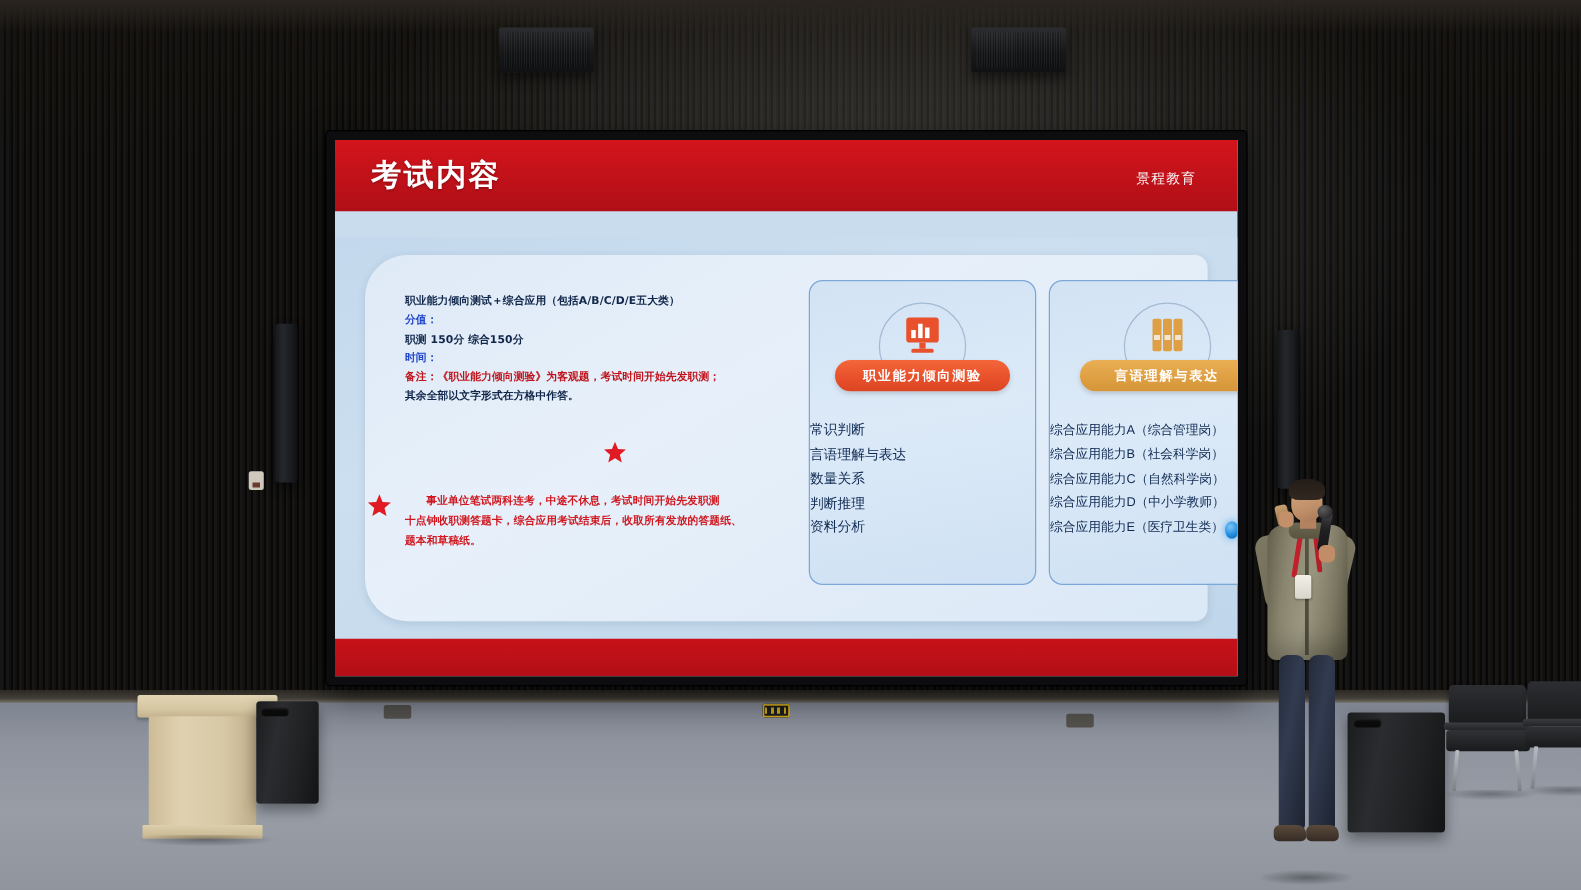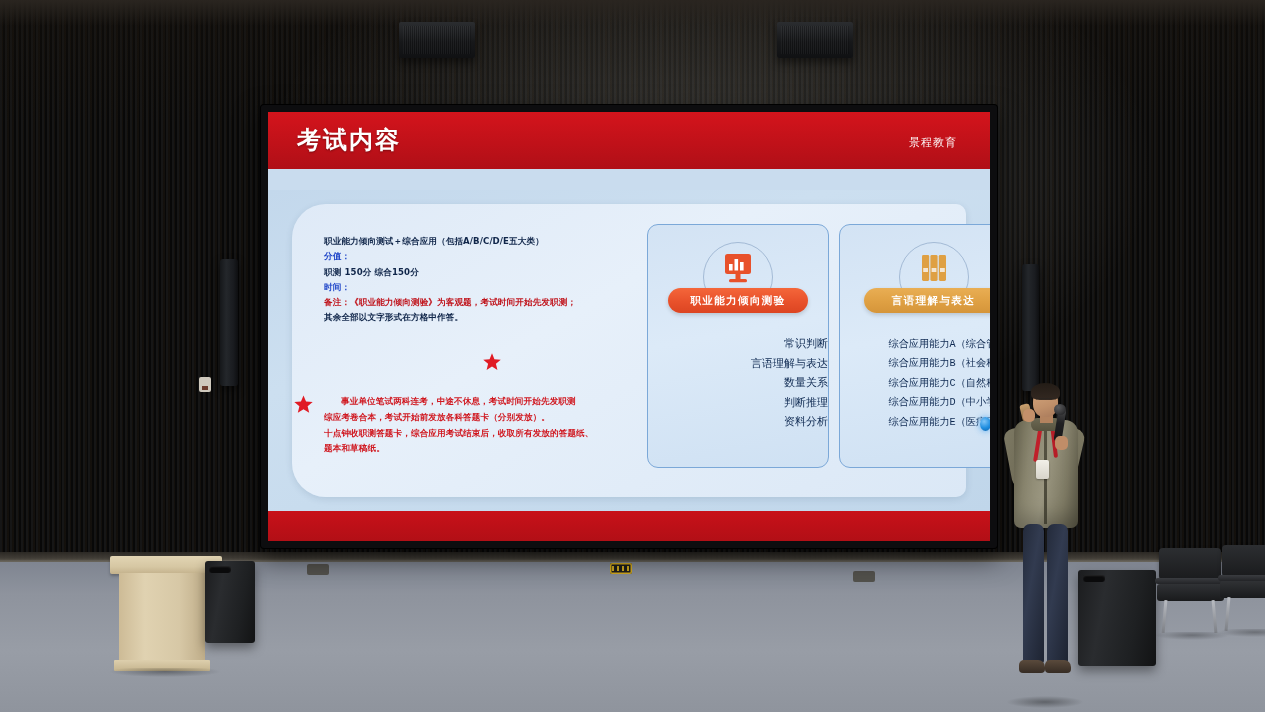--- a/index.html
+++ b/index.html
@@ -135,22 +135,22 @@
   .pill{
     position:absolute;left:50%;top:63px;transform:translateX(-50%);
     width:140px;height:25px;border-radius:13px;
     display:flex;align-items:center;justify-content:center;
     color:#fff;font-size:10.5px;letter-spacing:1.4px;font-weight:700;
     font-family:"DejaVu Sans","Liberation Sans",sans-serif;
     box-shadow:0 2px 4px rgba(0,0,0,.16);
   }
   .pill.orange{background:linear-gradient(180deg,#f4663a 0%,#e8512b 55%,#dc4522 100%);}
   .pill.gold{background:linear-gradient(180deg,#e9ae54 0%,#dfa043 55%,#d5953a 100%);}
-  .plist{position:absolute;left:16px;right:0;top:110px;text-align:right;
-    font-family:Liberation Mono, monospace;}
+  .plist{position:absolute;left:0;right:0;top:110px;text-align:left;
+    font-family:Liberation Sans, sans-serif;}
   .pitem{font-size:11px;line-height:19.5px;color:#0f2a52;white-space:nowrap;}
   .panel.p2 .pitem{font-size:10.2px;line-height:19.4px;}
 
   .cursor-dot{
     position:absolute;width:11px;height:14px;border-radius:50%;
     background:radial-gradient(circle at 38% 32%, #7ec4f7 0%, #1f8ee0 55%, #0f63ac 100%);
     box-shadow:0 0 6px rgba(60,160,240,.85);
   }
 
   
@@ -280,21 +280,20 @@
               </svg>
           </div>
 
           <div class="star" style="left:1px;top:190px;">
             <svg width="21" height="21" viewBox="0 0 24 24">
                 <path fill="#e01b24" d="M12 1.6l2.9 7.1 7.6.5-5.8 4.9 1.8 7.4L12 17.5 5.5 21.5l1.8-7.4L1.5 9.2l7.6-.5z"></path>
               </svg>
           </div>
           <div class="red-block">
             <div class="ln r" style="text-indent:17px;">事业单位笔试两科连考，中途不休息，考试时间开始先发职测</div>
-            <div class="ln r">综应考卷合本，考试开始前发放各科答题卡（分别发放）。</div>
             <div class="ln r">十点钟收职测答题卡，综合应用考试结束后，收取所有发放的答题纸、</div>
             <div class="ln r">题本和草稿纸。</div>
           </div>
 
           <div class="panel p1">
             <div class="halo"></div>
             <div class="ico">
               <svg width="40" height="36" viewBox="0 0 40 36">
                 <rect x="7" y="2" width="26" height="20" rx="2.5" fill="#e8512b"></rect>
                 <rect x="11" y="12" width="3.6" height="6.5" fill="#fff"></rect>

